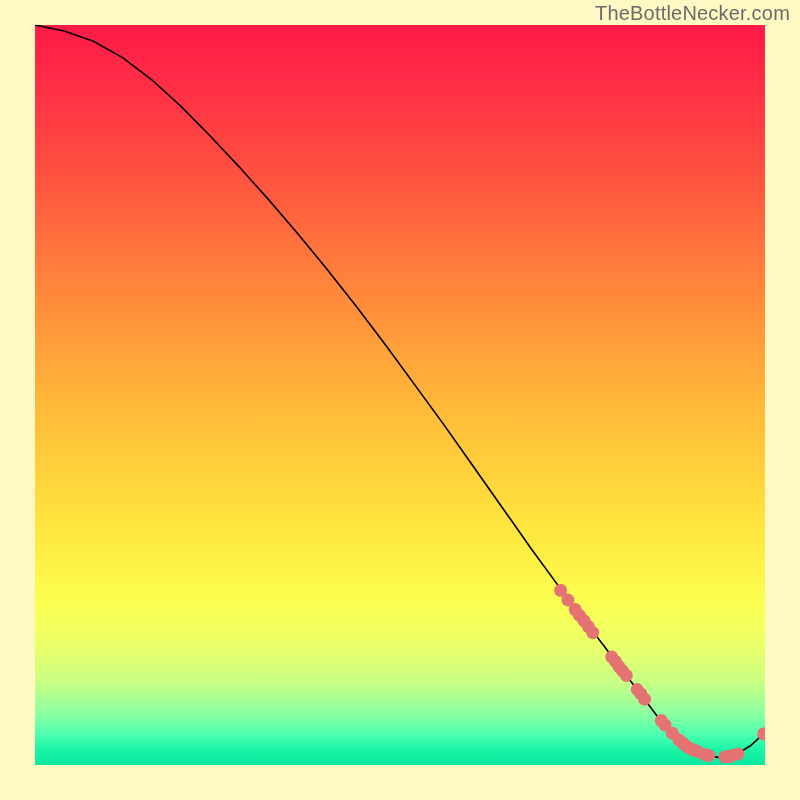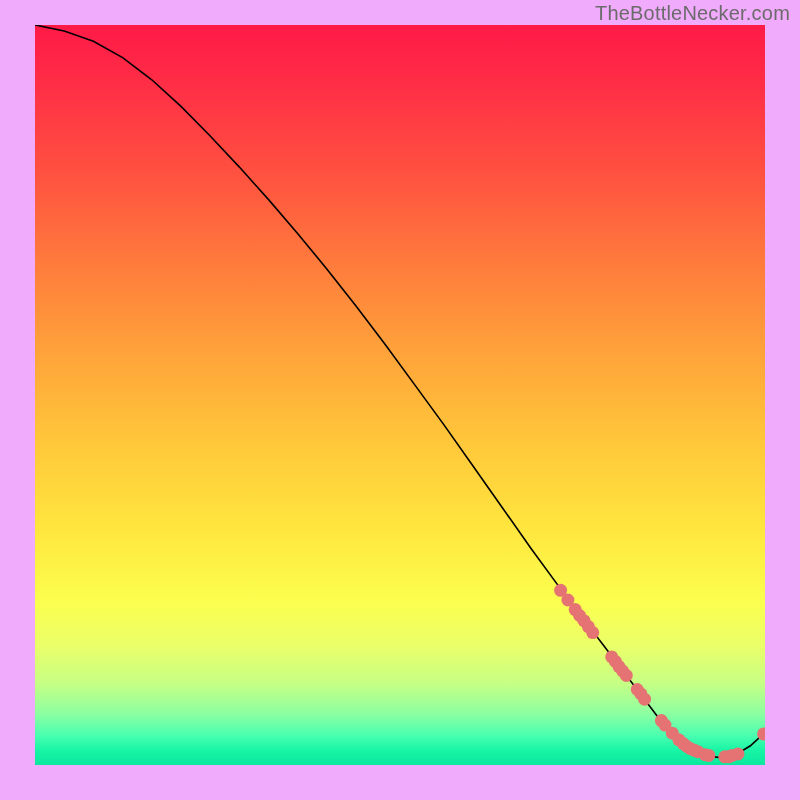--- a/index.html
+++ b/index.html
@@ -8,21 +8,21 @@
     width: 800px;
     height: 800px;
     background: #000;
     overflow: hidden;
     font-family: Arial, Helvetica, sans-serif;
   }
   .frame {
     position: relative;
     width: 800px;
     height: 800px;
-    background: #f0abfc;
+    background: #fef9c3;
   }
   .watermark {
     position: absolute;
     top: 2px;
     right: 10px;
     color: #6b6b6b;
     font-size: 20px;
     font-weight: 500;
     letter-spacing: 0.2px;
     user-select: none;

